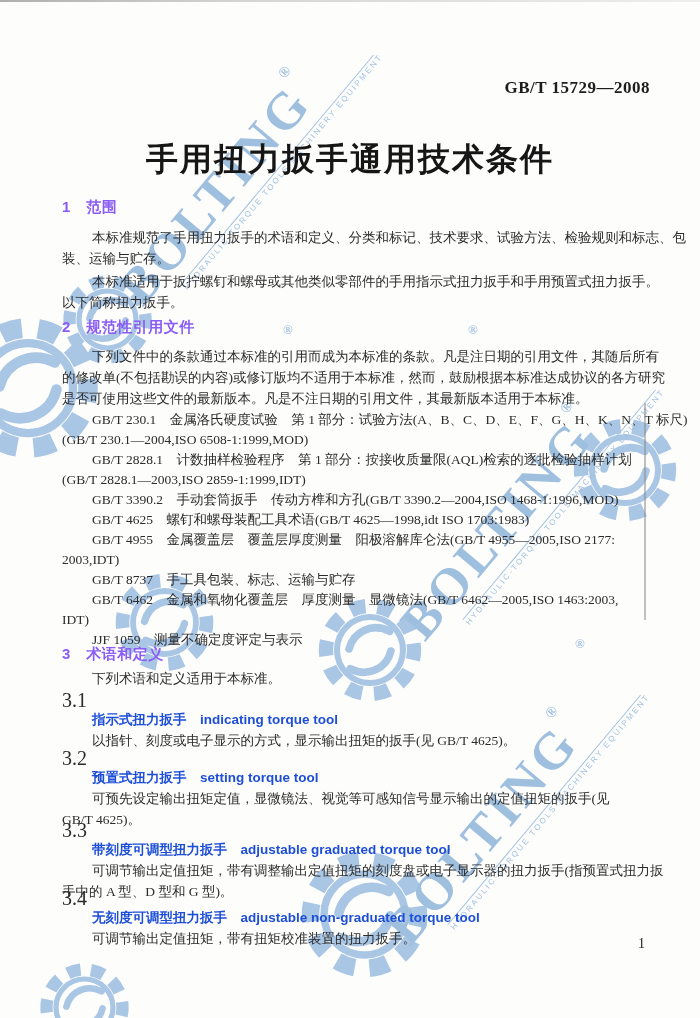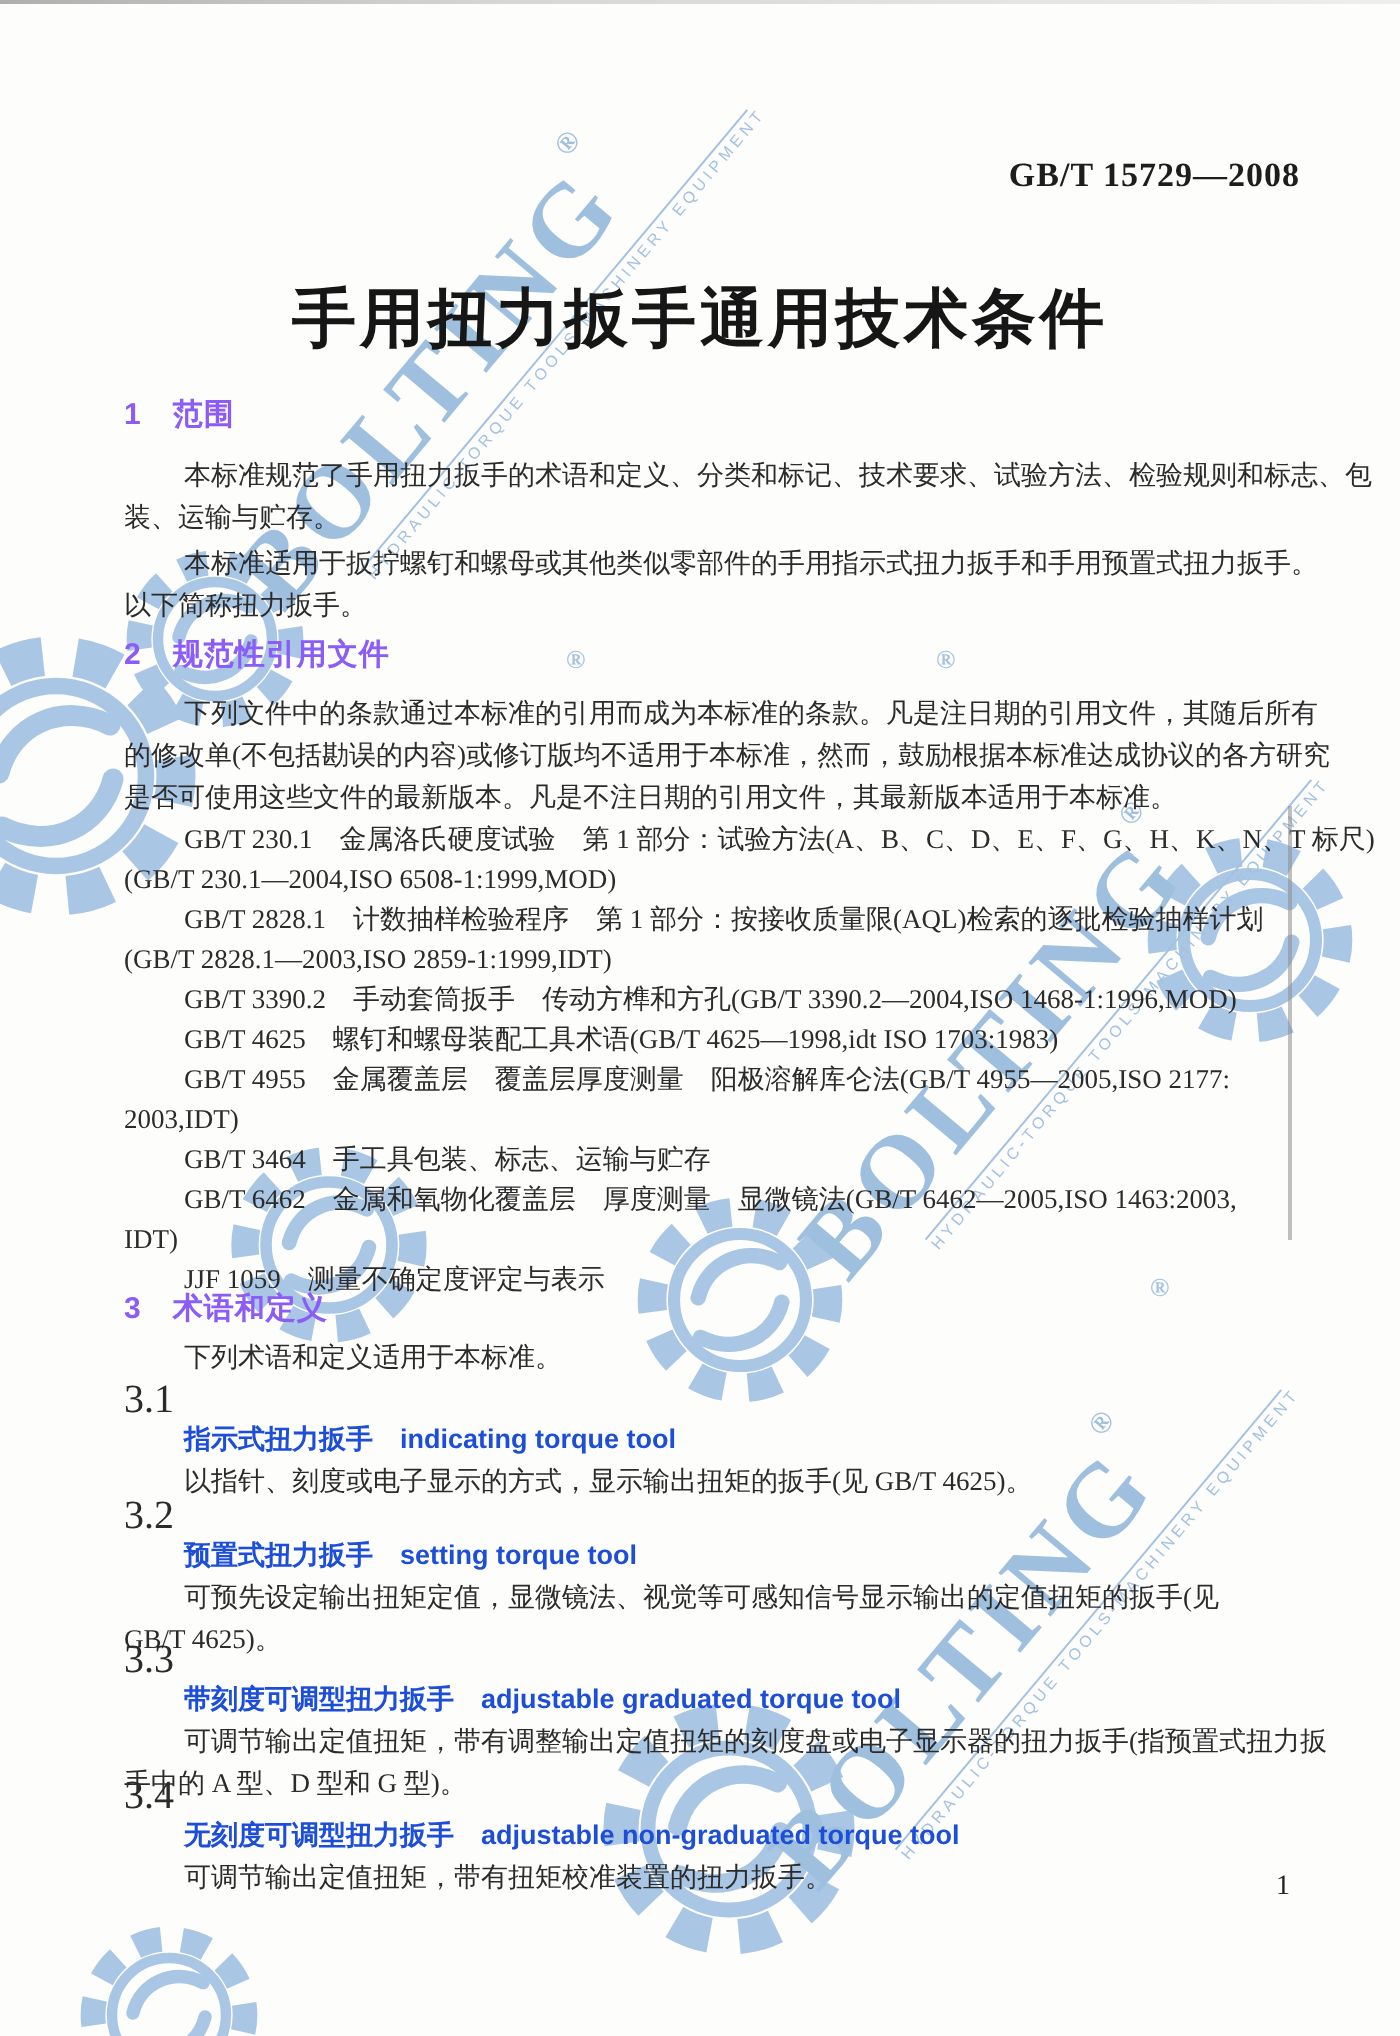--- a/index.html
+++ b/index.html
@@ -139,21 +139,21 @@
 
   <div class="txt refs" style="top:410px">
     <div class="ln ind">GB/T 230.1　金属洛氏硬度试验　第 1 部分：试验方法(A、B、C、D、E、F、G、H、K、N、T 标尺)</div>
     <div class="ln">(GB/T 230.1—2004,ISO 6508-1:1999,MOD)</div>
     <div class="ln ind">GB/T 2828.1　计数抽样检验程序　第 1 部分：按接收质量限(AQL)检索的逐批检验抽样计划</div>
     <div class="ln">(GB/T 2828.1—2003,ISO 2859-1:1999,IDT)</div>
     <div class="ln ind">GB/T 3390.2　手动套筒扳手　传动方榫和方孔(GB/T 3390.2—2004,ISO 1468-1:1996,MOD)</div>
     <div class="ln ind">GB/T 4625　螺钉和螺母装配工具术语(GB/T 4625—1998,idt ISO 1703:1983)</div>
     <div class="ln ind">GB/T 4955　金属覆盖层　覆盖层厚度测量　阳极溶解库仑法(GB/T 4955—2005,ISO 2177:</div>
     <div class="ln">2003,IDT)</div>
-    <div class="ln ind">GB/T 3464　手工具包装、标志、运输与贮存</div>
+    <div class="ln ind">GB/T 8737　手工具包装、标志、运输与贮存</div>
     <div class="ln ind">GB/T 6462　金属和氧物化覆盖层　厚度测量　显微镜法(GB/T 6462—2005,ISO 1463:2003,</div>
     <div class="ln">IDT)</div>
     <div class="ln ind">JJF 1059　测量不确定度评定与表示</div>
   </div>
 
   <div class="txt h" style="top:645px">3　术语和定义</div>
   <div class="txt" style="top:668px">
     <div class="ln ind">下列术语和定义适用于本标准。</div>
   </div>
 

